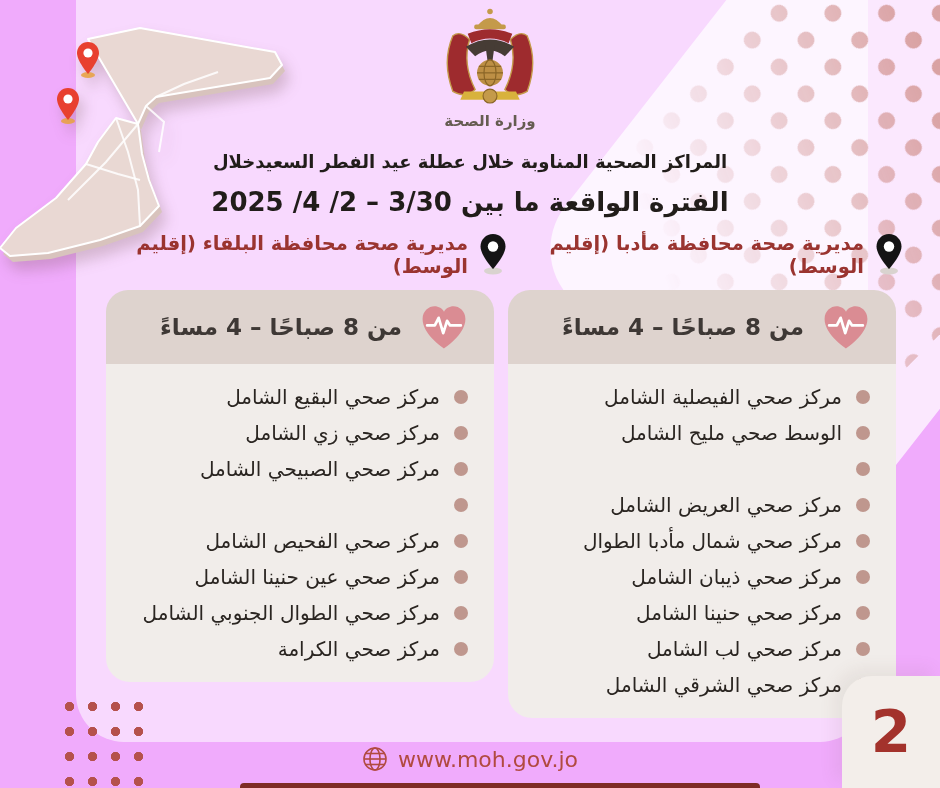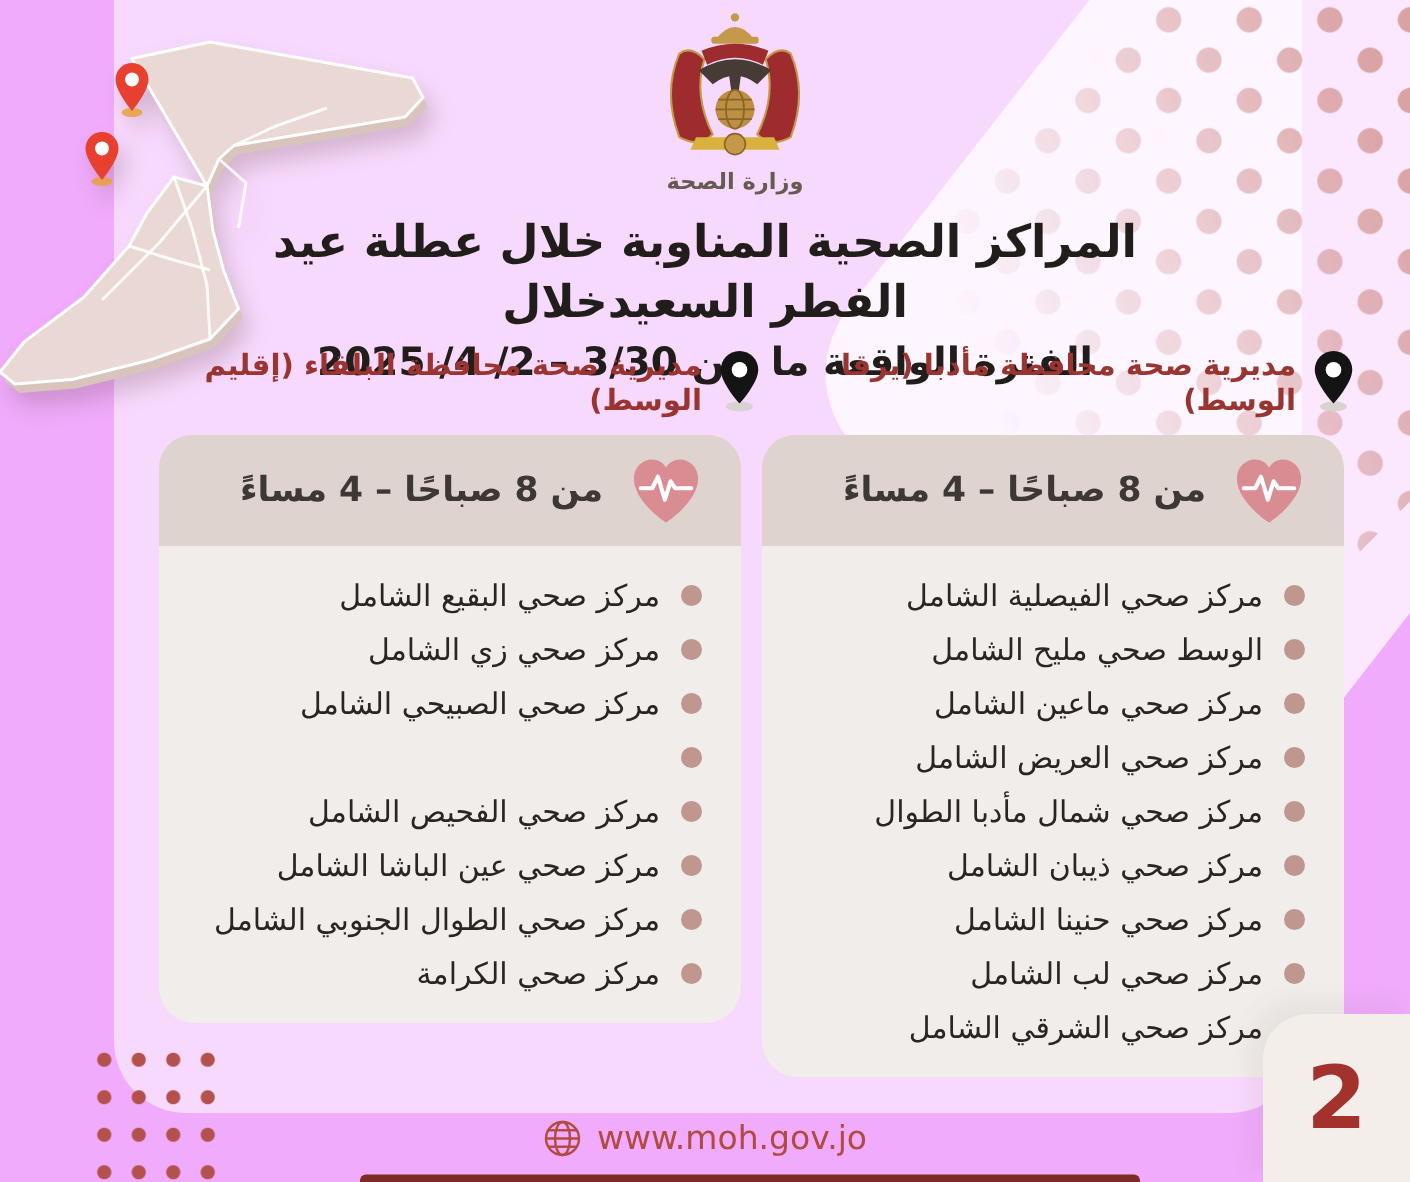--- a/index.html
+++ b/index.html
@@ -29,21 +29,21 @@
 
   
   .logo{position:absolute;left:408px;top:6px;width:164px;text-align:center;}
   .logo .crest{display:block;margin:0 auto;}
   .logo .ministry-name{display:block;margin-top:2px;font-size:15px;font-weight:700;
     color:#655c51;letter-spacing:1px;}
 
   
   .title{position:absolute;top:142px;left:150px;width:640px;text-align:center;
     color:#211d1a;font-weight:700;}
-  .title .l1{font-size:30px;line-height:40px;display:block;}
+  .title .l1{font-size:18px;line-height:40px;display:block;}
   .title .l2{font-size:26px;line-height:40px;display:block;}
 
   
   .col-heading{position:absolute;top:232px;height:54px;display:flex;align-items:flex-start;
     gap:10px;font-size:19.5px;font-weight:700;color:#9a3430;}
   .col-heading.right{right:36px;width:410px;}
   .col-heading.left{left:98px;width:410px;}
   .pin{flex:0 0 auto;}
 
   
@@ -131,21 +131,21 @@
     <span class="l1">المراكز الصحية المناوبة خلال عطلة عيد الفطر السعيدخلال</span>
     <span class="l2">الفترة الواقعة ما بين 3/30 –  2/ 4/ 2025</span>
   </div>
 
   <div class="col-heading right">
     <svg class="pin" width="30" height="44" viewBox="0 0 30 44">
       <ellipse cx="15" cy="39" rx="9" ry="3.4" fill="#d9d3cf"></ellipse>
       <path d="M15 2 C8 2 2.5 7.5 2.5 14.5 C2.5 23.5 15 37 15 37 S27.5 23.5 27.5 14.5 C27.5 7.5 22 2 15 2 Z" fill="#141414"></path>
       <circle cx="15" cy="14.5" r="5.2" fill="#fff"></circle>
     </svg>
-    <span>مديرية صحة محافظة مأدبا (يرقا الوسط)</span>
+    <span>مديرية صحة محافظة مأدبا (إقليم الوسط)</span>
   </div>
   <div class="col-heading left">
     <svg class="pin" width="30" height="44" viewBox="0 0 30 44">
       <ellipse cx="15" cy="39" rx="9" ry="3.4" fill="#d9d3cf"></ellipse>
       <path d="M15 2 C8 2 2.5 7.5 2.5 14.5 C2.5 23.5 15 37 15 37 S27.5 23.5 27.5 14.5 C27.5 7.5 22 2 15 2 Z" fill="#141414"></path>
       <circle cx="15" cy="14.5" r="5.2" fill="#fff"></circle>
     </svg>
     <span>مديرية صحة محافظة البلقاء (إقليم الوسط)</span>
   </div>
 
@@ -162,21 +162,20 @@
           <li>
             <span class="bullet"></span>
             <span class="li-text">مركز صحي الفيصلية الشامل</span>
           </li>
           <li>
             <span class="bullet"></span>
             <span class="li-text">الوسط صحي مليح الشامل</span>
           </li>
           <li>
             <span class="bullet"></span>
-            <span class="li-text">مركز صحي ماعين الشامل</span>
           </li>
           <li>
             <span class="bullet"></span>
             <span class="li-text">مركز صحي العريض الشامل</span>
           </li>
           <li>
             <span class="bullet"></span>
             <span class="li-text">مركز صحي شمال مأدبا الطوال</span>
           </li>
           <li>
@@ -223,21 +222,21 @@
           </li>
           <li>
             <span class="bullet"></span>
           </li>
           <li>
             <span class="bullet"></span>
             <span class="li-text">مركز صحي الفحيص الشامل</span>
           </li>
           <li>
             <span class="bullet"></span>
-            <span class="li-text">مركز صحي عين الباشا الشامل</span>
+            <span class="li-text">مركز صحي عين حنينا الشامل</span>
           </li>
           <li>
             <span class="bullet"></span>
             <span class="li-text">مركز صحي الطوال الجنوبي الشامل</span>
           </li>
           <li>
             <span class="bullet"></span>
             <span class="li-text">مركز صحي الكرامة</span>
           </li>
         </ul>

